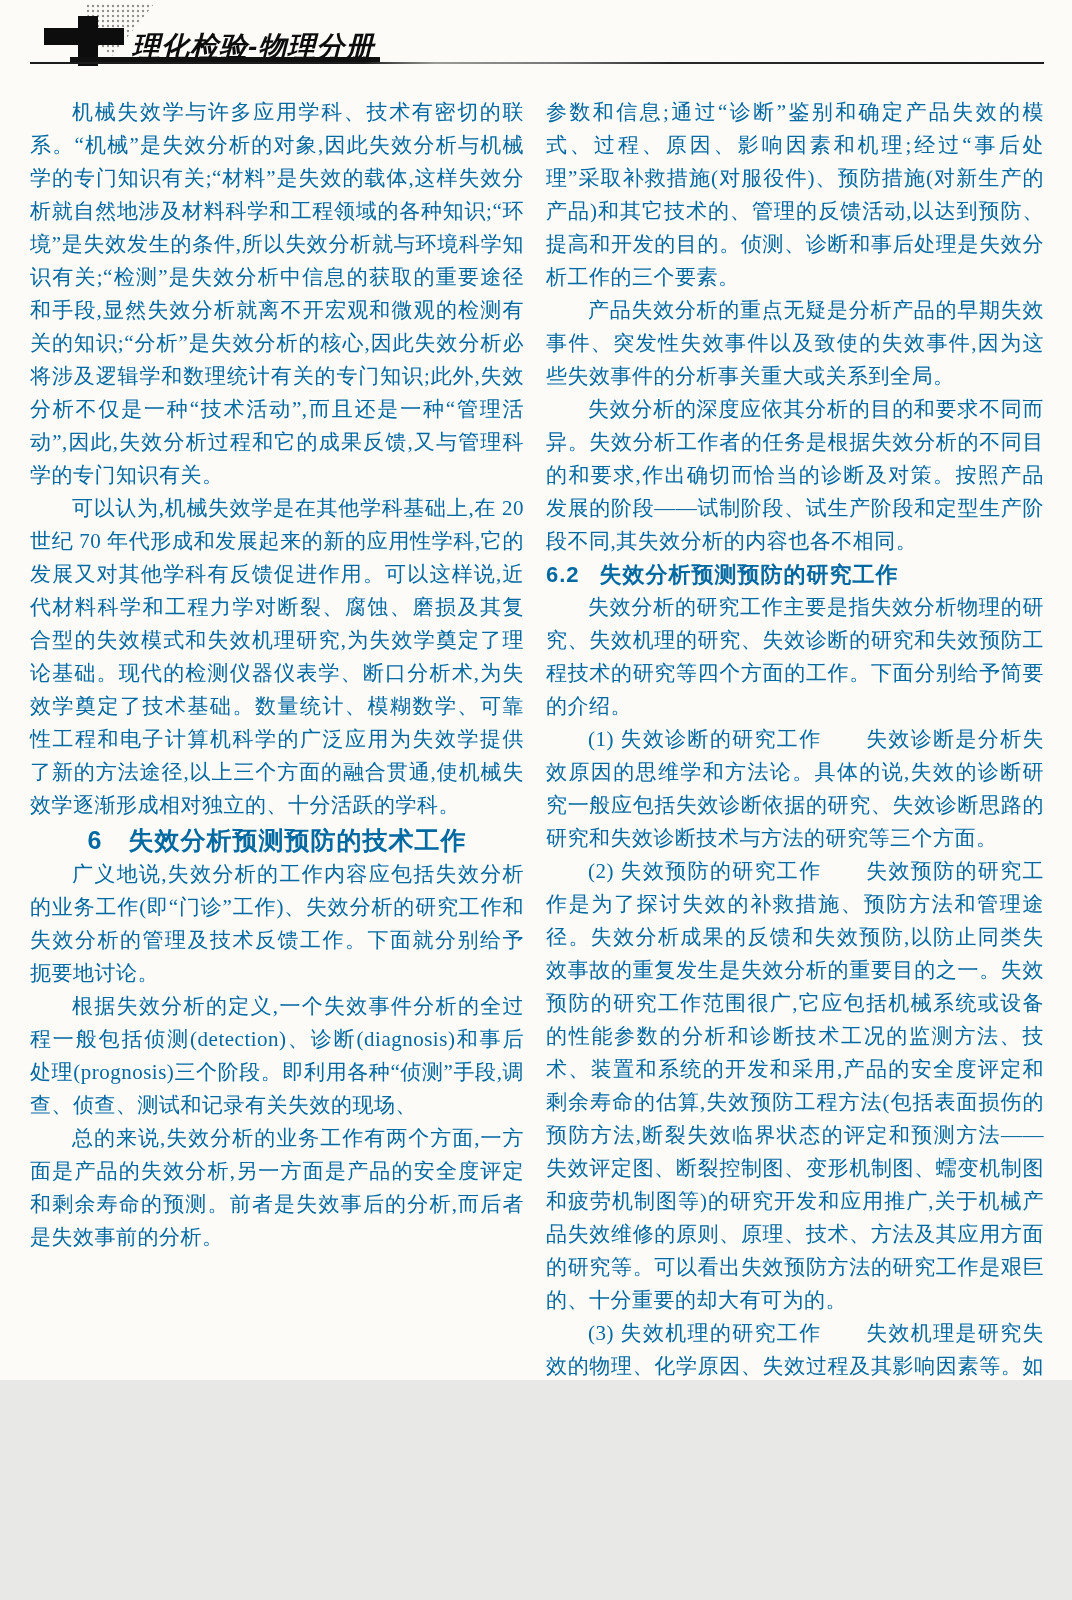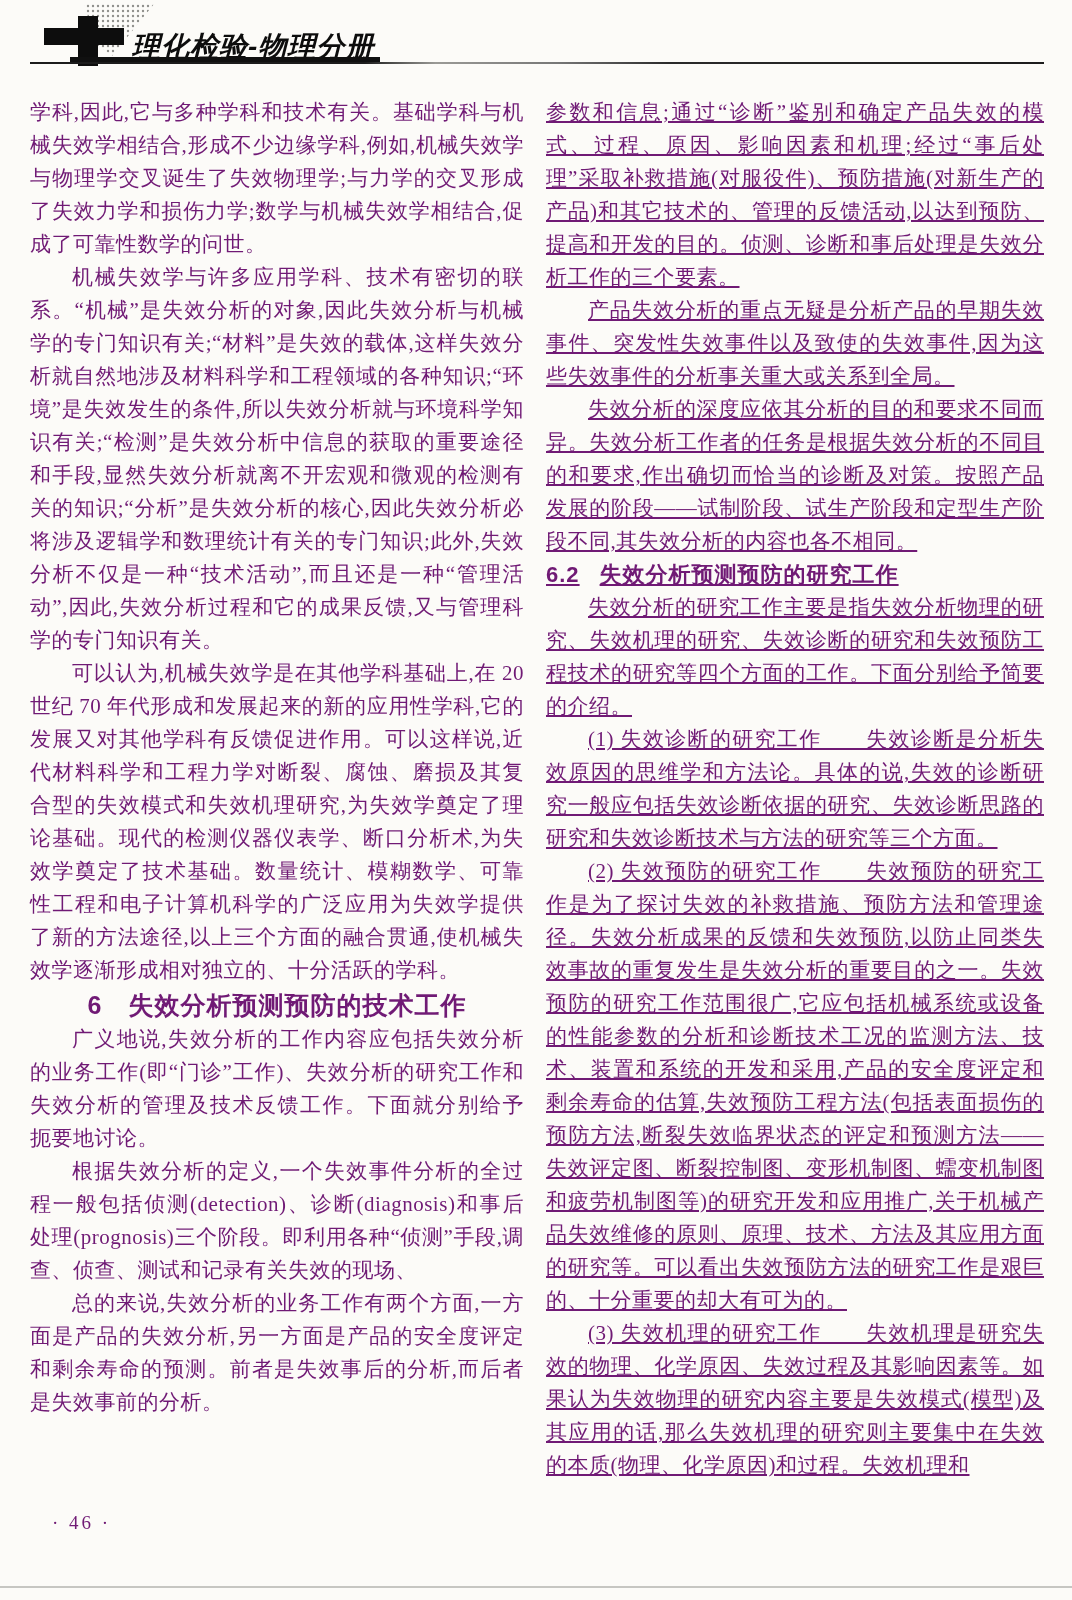--- a/index.html
+++ b/index.html
@@ -3,23 +3,23 @@
 <meta charset="utf-8">
 <style>
   html,body{margin:0;padding:0;}
   body{
     width:1072px;height:1600px;
     background:#e8e8e6;
     font-family:"Liberation Serif", serif;
   }
   .page{
     position:relative;
-    width:1072px;height:1600px;
+    width:1072px;height:1380px;
     background:#fcfbf8;
-    color:#701a75;
+    color:#0369a1;
     overflow:hidden;
   }
   
   .logo-wrap{
     position:absolute;left:26px;top:4px;width:400px;height:62px;
   }
   .rule-thick{
     position:absolute;left:70px;top:57px;width:310px;height:6px;
     background:#101010;
   }
@@ -33,21 +33,21 @@
     font-family:"Liberation Serif", serif;
   }
   
   .col{
     position:absolute;top:96px;
     font-size:21px;line-height:33px;
     text-align:justify;
     letter-spacing:.5px;
   }
   .col-left{left:30px;width:494px;}
-  .col-right{left:546px;width:498px;text-decoration:underline;}
+  .col-right{left:546px;width:498px;}
   .col p{margin:0;}
   .col p.indent{text-indent:2em;}
   .h1{
     font-family:"Liberation Sans", sans-serif;
     font-weight:bold;font-size:25px;line-height:36px;
     margin:15px 0 12px;
     text-align:center;letter-spacing:1px;
   }
   .h1 .hnum{margin-right:26px;}
   .h2{
@@ -85,21 +85,20 @@
       <rect x="18" y="24" width="80" height="17" fill="#0d0d0d"></rect>
       <rect x="18" y="24" width="24" height="8" fill="#0d0d0d"></rect>
 
       <text x="106" y="52" font-family="Liberation Sans, sans-serif" font-size="28" font-weight="bold" font-style="italic" fill="#0d0d0d" letter-spacing="1">理化检验-物理分册</text>
     </svg>
   </div>
   <div class="rule-thick"></div>
   <div class="rule-thin"></div>
 
   <div class="col col-left">
-    <p>学科,因此,它与多种学科和技术有关。基础学科与机械失效学相结合,形成不少边缘学科,例如,机械失效学与物理学交叉诞生了失效物理学;与力学的交叉形成了失效力学和损伤力学;数学与机械失效学相结合,促成了可靠性数学的问世。</p>
     <p class="indent">机械失效学与许多应用学科、技术有密切的联系。“机械”是失效分析的对象,因此失效分析与机械学的专门知识有关;“材料”是失效的载体,这样失效分析就自然地涉及材料科学和工程领域的各种知识;“环境”是失效发生的条件,所以失效分析就与环境科学知识有关;“检测”是失效分析中信息的获取的重要途径和手段,显然失效分析就离不开宏观和微观的检测有关的知识;“分析”是失效分析的核心,因此失效分析必将涉及逻辑学和数理统计有关的专门知识;此外,失效分析不仅是一种“技术活动”,而且还是一种“管理活动”,因此,失效分析过程和它的成果反馈,又与管理科学的专门知识有关。</p>
     <p class="indent">可以认为,机械失效学是在其他学科基础上,在 20 世纪 70 年代形成和发展起来的新的应用性学科,它的发展又对其他学科有反馈促进作用。可以这样说,近代材料科学和工程力学对断裂、腐蚀、磨损及其复合型的失效模式和失效机理研究,为失效学奠定了理论基础。现代的检测仪器仪表学、断口分析术,为失效学奠定了技术基础。数量统计、模糊数学、可靠性工程和电子计算机科学的广泛应用为失效学提供了新的方法途径,以上三个方面的融合贯通,使机械失效学逐渐形成相对独立的、十分活跃的学科。</p>
     <p class="h1"><span class="hnum">6</span><span>失效分析预测预防的技术工作</span></p>
     <p class="indent">广义地说,失效分析的工作内容应包括失效分析的业务工作(即“门诊”工作)、失效分析的研究工作和失效分析的管理及技术反馈工作。下面就分别给予扼要地讨论。</p>
     <p class="indent">根据失效分析的定义,一个失效事件分析的全过程一般包括侦测(detection)、诊断(diagnosis)和事后处理(prognosis)三个阶段。即利用各种“侦测”手段,调查、侦查、测试和记录有关失效的现场、</p>
     <p class="indent">总的来说,失效分析的业务工作有两个方面,一方面是产品的失效分析,另一方面是产品的安全度评定和剩余寿命的预测。前者是失效事后的分析,而后者是失效事前的分析。</p>
   </div>
 
   <div class="col col-right">
     <p>参数和信息;通过“诊断”鉴别和确定产品失效的模式、过程、原因、影响因素和机理;经过“事后处理”采取补救措施(对服役件)、预防措施(对新生产的产品)和其它技术的、管理的反馈活动,以达到预防、提高和开发的目的。侦测、诊断和事后处理是失效分析工作的三个要素。</p>

